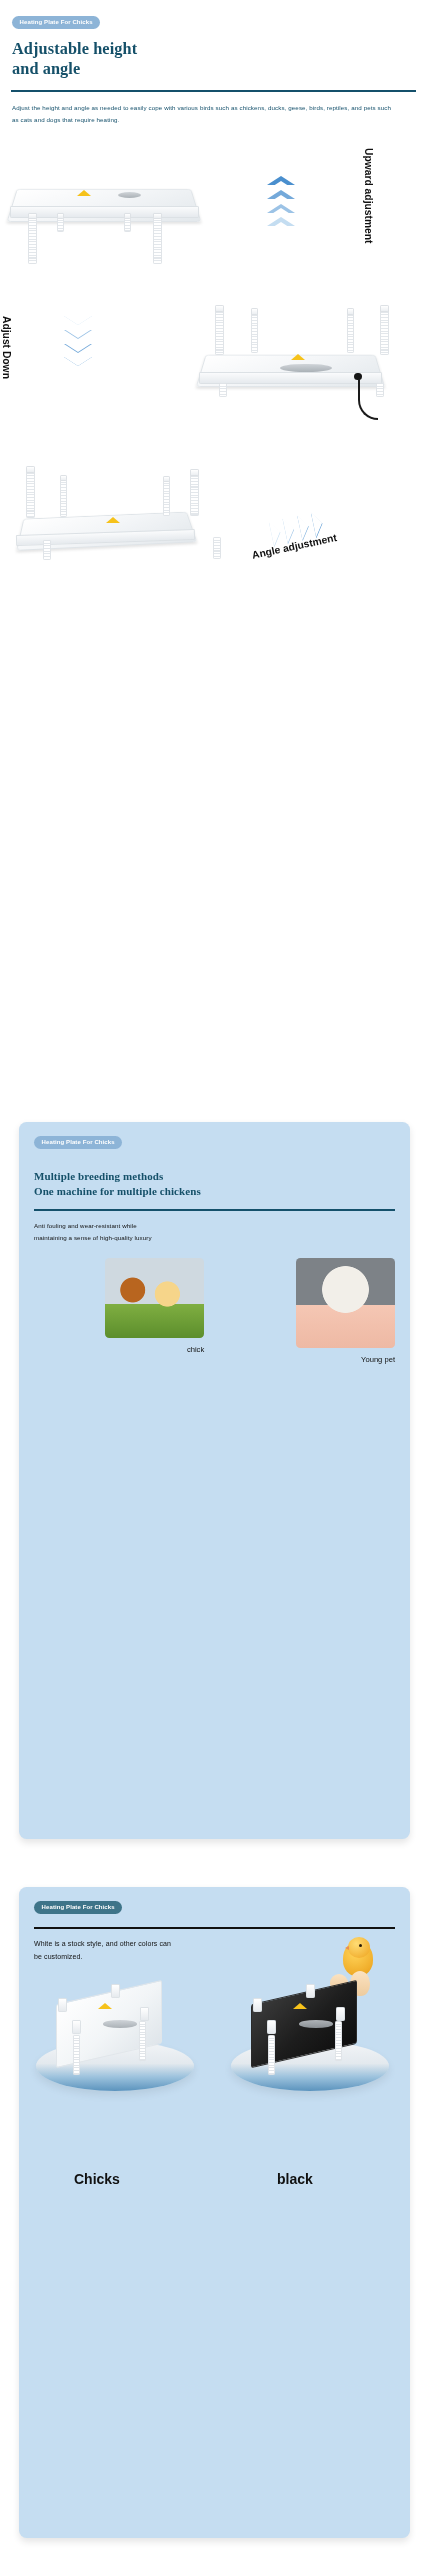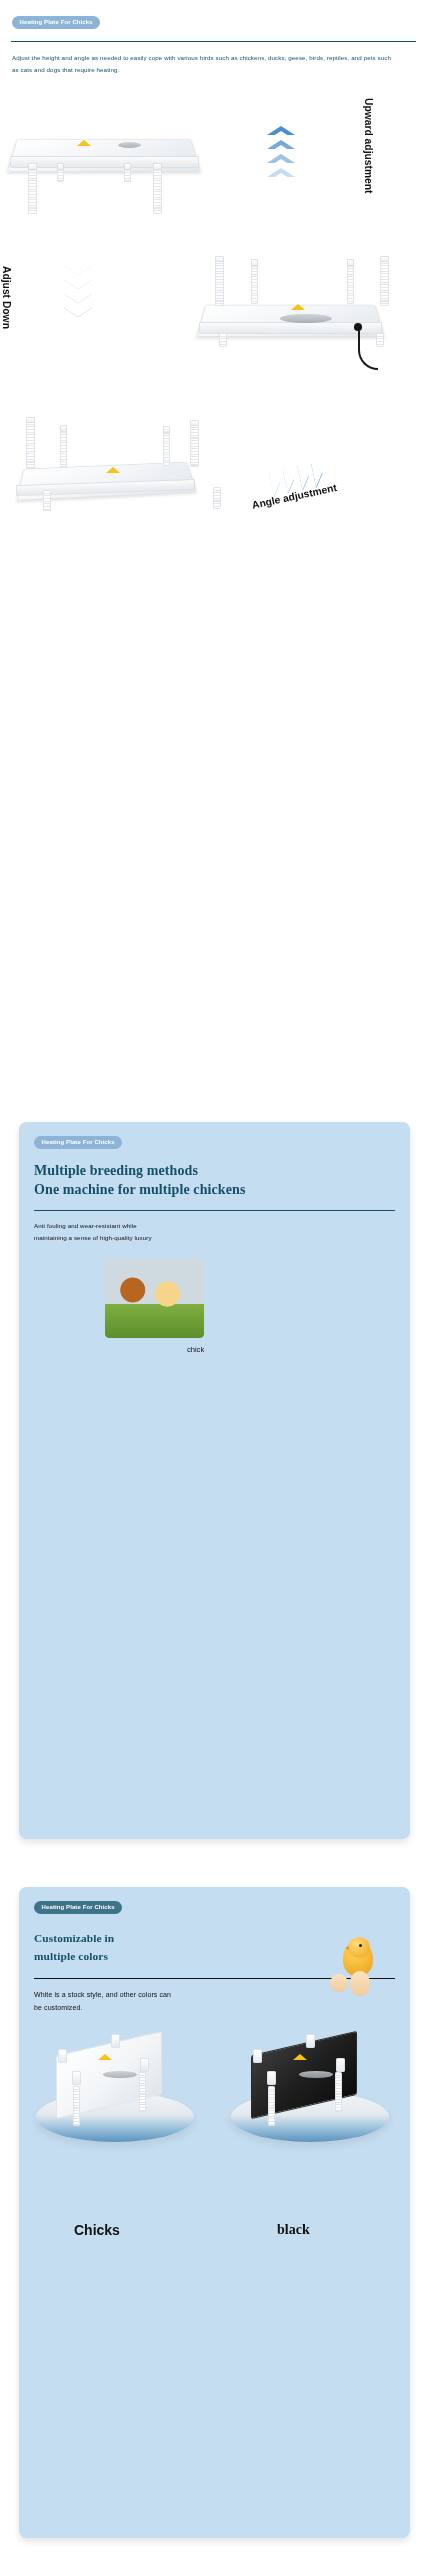--- a/index.html
+++ b/index.html
@@ -188,23 +188,23 @@
     position: absolute;
     left: 19px;
     width: 391px;
     background: #c5ddf1;
     border-radius: 7.6px;
     box-shadow: 0 3.3px 7.6px rgba(0,0,0,.10);
   }
   .card .inner { padding: 0 15px; }
   .card .badge-wrap { padding-top: 14px; }
   .card h2 {
-    font-size: 14px;
+    font-size: 11px;
     line-height: 1.38;
-    margin-top: 12px;
+    margin-top: 20px;
   }
   .card .rule { margin-top: 9.8px; }
   .card .sub { margin-top: 8.7px; }
 
   
   .photo-grid {
     margin-top: 14px;
     display: grid;
     grid-template-columns: 1fr 1fr;
     column-gap: 20.6px;
@@ -338,20 +338,24 @@
 </style>
 </head>
 <body>
 
 <section id="sec-hero">
 
   <div class="badge-wrap">
     <span class="badge light">Heating Plate For Chicks</span>
   </div>
 
+  <h1 class="display-title">
+    <span>Adjustable height</span><br>
+    <span>and angle</span>
+  </h1>
 
   <div class="rule"></div>
 
   <p class="body-copy">Adjust the height and angle as needed to easily cope with various birds such as chickens, ducks, geese, birds, reptiles, and pets such as cats and dogs that require heating.</p>
 
   <div class="stage" style="height:179px;margin-left:-12px;">
 
     <div class="plate">
       <div class="top" style="left:12px;top:59px;width:184px;height:39px;border-radius:3.3px;
            transform:perspective(184px) rotateX(32deg);"></div>
@@ -479,36 +483,36 @@
 
     <div class="photo-grid">
 
       <div class="photo-cell">
         <div class="photo ph-chick"></div>
         <div class="photo-caption">chick</div>
       </div>
 
 
 
+      <div class="photo-cell">
+        <div class="photo tall ph-kitten"></div>
+        <div class="photo-caption">Young pet</div>
+      </div>
 
     </div>
   </div>
 </section>
 
 <section class="card" style="top:1887px;height:651px;">
   <div class="inner" style="position:relative;">
 
     <div class="badge-wrap">
       <span class="badge dark">Heating Plate For Chicks</span>
     </div>
 
-    <h2 class="display-title" style="font-size:11.4px;line-height:1.5;margin-top:16.3px;">
-      <span>Customizable in</span><br>
-      <span>multiple colors</span>
-    </h2>
 
     <div class="chick-illus">
       <div class="chick-body"></div>
       <div class="chick-head"></div>
       <div class="chick-beak"></div>
       <div class="chick-eye"></div>
       <div class="chick-leg" style="left:26px;top:38px;"></div>
       <div class="chick-leg" style="left:34px;top:38px;"></div>
       <div class="egg-half" style="left:0px;top:37px;width:18.4px;height:18.4px;"></div>
       <div class="egg-half" style="left:19.5px;top:34px;width:20.6px;height:25px;"></div>
@@ -544,18 +548,18 @@
         <div class="iso-top black" style="left:217px;top:28px;"></div>
         <div class="warn-tri" style="left:259px;top:39px;"></div>
         <div class="spec-oval" style="left:265px;top:56px;width:34px;height:7.6px;"></div>
         <div class="iso-post" style="left:219px;top:34px;"></div>
         <div class="iso-post" style="left:272px;top:19.5px;"></div>
         <div class="iso-post" style="left:233px;top:56px;"></div>
         <div class="iso-post" style="left:302px;top:43px;"></div>
         <div class="iso-screw" style="left:234px;top:71px;"></div>
         <div class="iso-screw" style="left:301px;top:57px;"></div>
       </div>
-      <div class="color-label" style="left:243px;top:207px;font-family:Liberation Serif, serif;">black</div>
+      <div class="color-label" style="left:243px;top:207px;">black</div>
 
     </div>
   </div>
 </section>
 
 
 </body></html>

